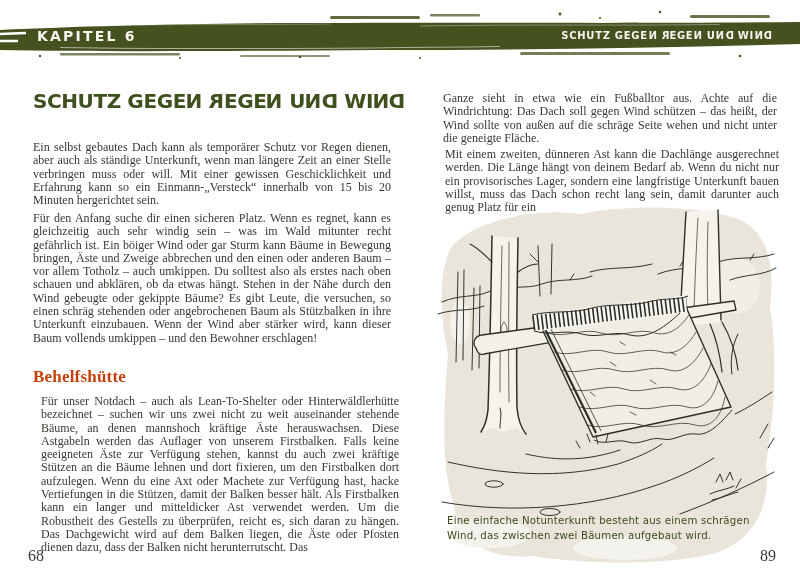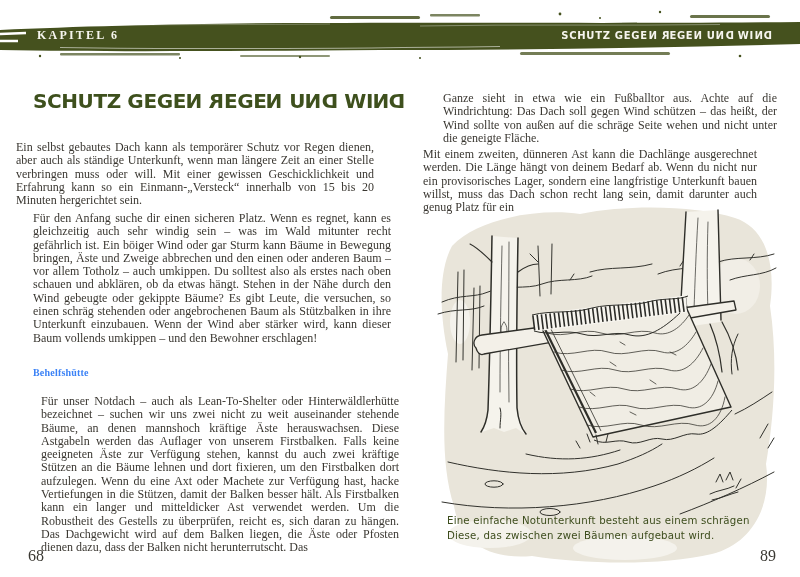--- a/index.html
+++ b/index.html
@@ -6,43 +6,43 @@
   .spread {
     position:relative; width:800px; height:577px; background:#ffffff;
     font-family:"Liberation Serif", serif; color:#38352f; overflow:hidden;
   }
   
   .band-svg { position:absolute; top:0; left:0; }
   .band-label {
     position:absolute; color:#f6f5ee; font-family:"DejaVu Sans", sans-serif;
     font-weight:700; white-space:nowrap;
   }
-  #chapter-label { left:37px; top:28px; font-size:12px; letter-spacing:2.2px;font-family:Liberation Serif, serif; }
+  #chapter-label { left:37px; top:28px; font-size:14px; letter-spacing:2.2px; }
   #header-title  { right:28px; top:30px; font-size:10px; letter-spacing:0.7px; }
   .flip { display:inline-block; transform:scaleX(-1); }
   
   .page-title {
     position:absolute; left:33px; top:89px; width:362px;
     font-family:"DejaVu Sans", sans-serif; font-weight:700; font-size:20px;
     letter-spacing:-0.4px; color:#3e501d; white-space:nowrap;
   }
   .para {
     position:absolute; font-size:12px; line-height:13.3px;
     text-align:justify; hyphens:auto; -webkit-hyphens:auto; color:#3a3731;
   }
-  #lp1 { left:16px; top:141px; width:358px; }
+  #lp1 { left:33px; top:141px; width:358px; }
   #lp2 { left:33px; top:212px; width:358px; }
   #section-heading {
-    position:absolute; left:33px; top:367px; font-size:10px; font-weight:700;
-    color:#3b82f6; letter-spacing:0.2px;
+    position:absolute; left:33px; top:367px; font-size:17px; font-weight:700;
+    color:#c2410c; letter-spacing:0.2px;
   }
   #lp3 { left:33px; top:395px; width:358px;margin-left:8px; }
   
   #rp1 { left:443px; top:92px;  width:334px; }
-  #rp2 { left:423px; top:148px; width:334px; }
+  #rp2 { left:445px; top:148px; width:334px; }
   .illu { position:absolute; left:430px; top:202px; }
   .caption {
     position:absolute; left:447px; top:513px; width:324px;
     font-family:"DejaVu Sans", sans-serif; font-size:10.2px; line-height:15px;
     color:#3c4c1c; letter-spacing:0.2px;
   }
   .pagenum { position:absolute; font-size:16px; color:#3b3933; }
   #pn-left  { left:28px;  top:547px; }
   #pn-right { left:760px; top:547px; }
 </style>
@@ -173,16 +173,16 @@
       <path d="M96,252 C130,260 160,258 190,248"></path>
       <ellipse cx="64" cy="282" rx="9" ry="3.2"></ellipse>
       <ellipse cx="120" cy="310" rx="10" ry="3.5"></ellipse>
       <path d="M286,280 l4,-8 l3,8 M296,278 l4,-8 l3,8 M306,286 l5,-9"></path>
       <path d="M280,292 c8,-4 16,-4 24,-8 M282,298 c10,-2 18,-6 26,-8"></path>
       <path d="M160,240 l-3,-8 M168,242 l-2,-9 M176,240 l2,-8 M150,246 l-4,-7"></path>
       <path d="M330,236 l8,-14 M338,246 l6,-10"></path>
     </g>
   </svg>
 
-  <div class="caption">Eine einfache Notunterkunft besteht aus einem schrägen Diese, das zwischen zwei Bäumen aufgebaut wird.</div>
+  <div class="caption">Eine einfache Notunterkunft besteht aus einem schrägen Wind, das zwischen zwei Bäumen aufgebaut wird.</div>
   <div class="pagenum" id="pn-right">89</div>
 
 </div>
 
 </body></html>

